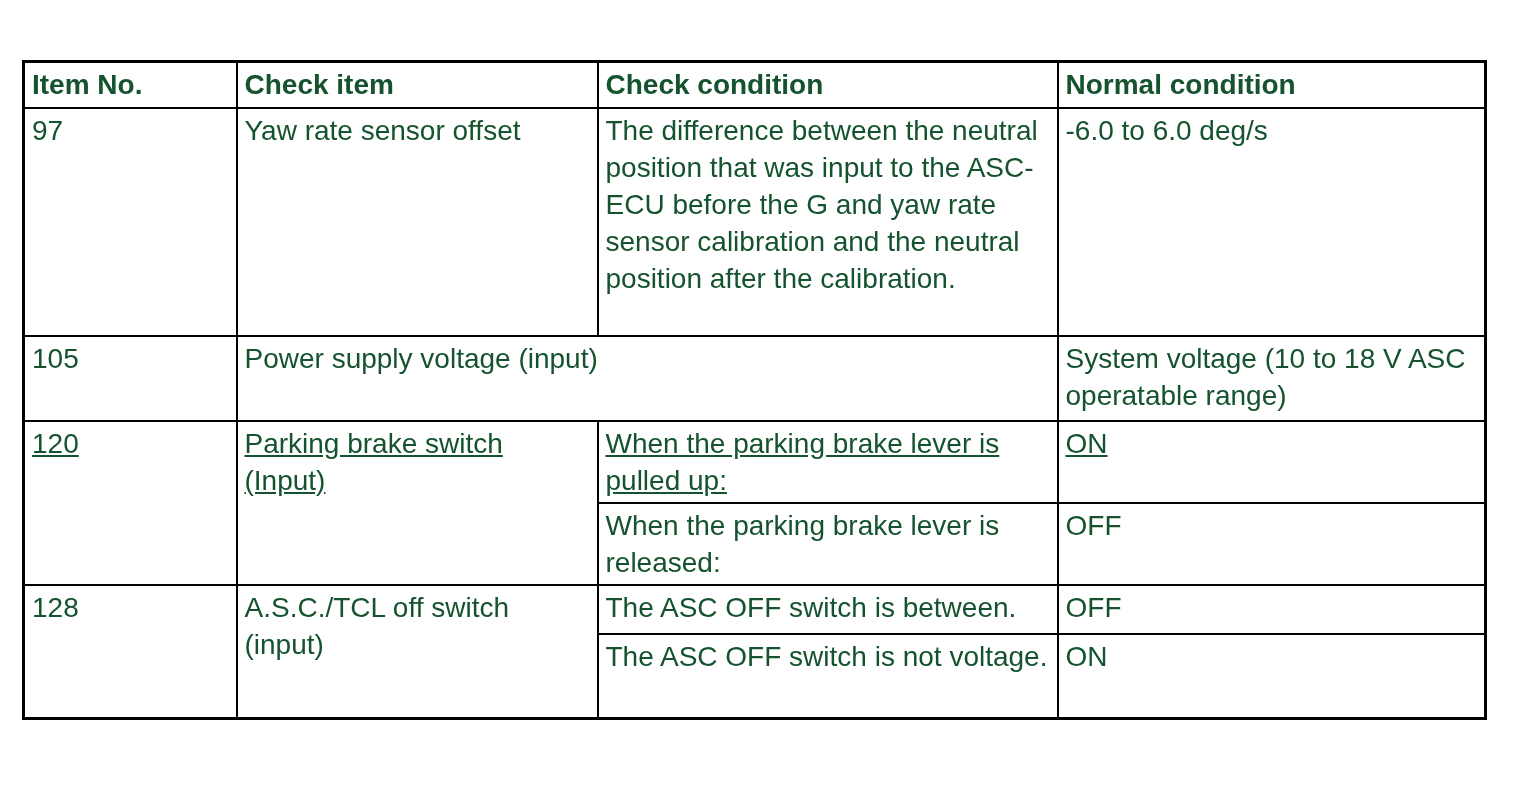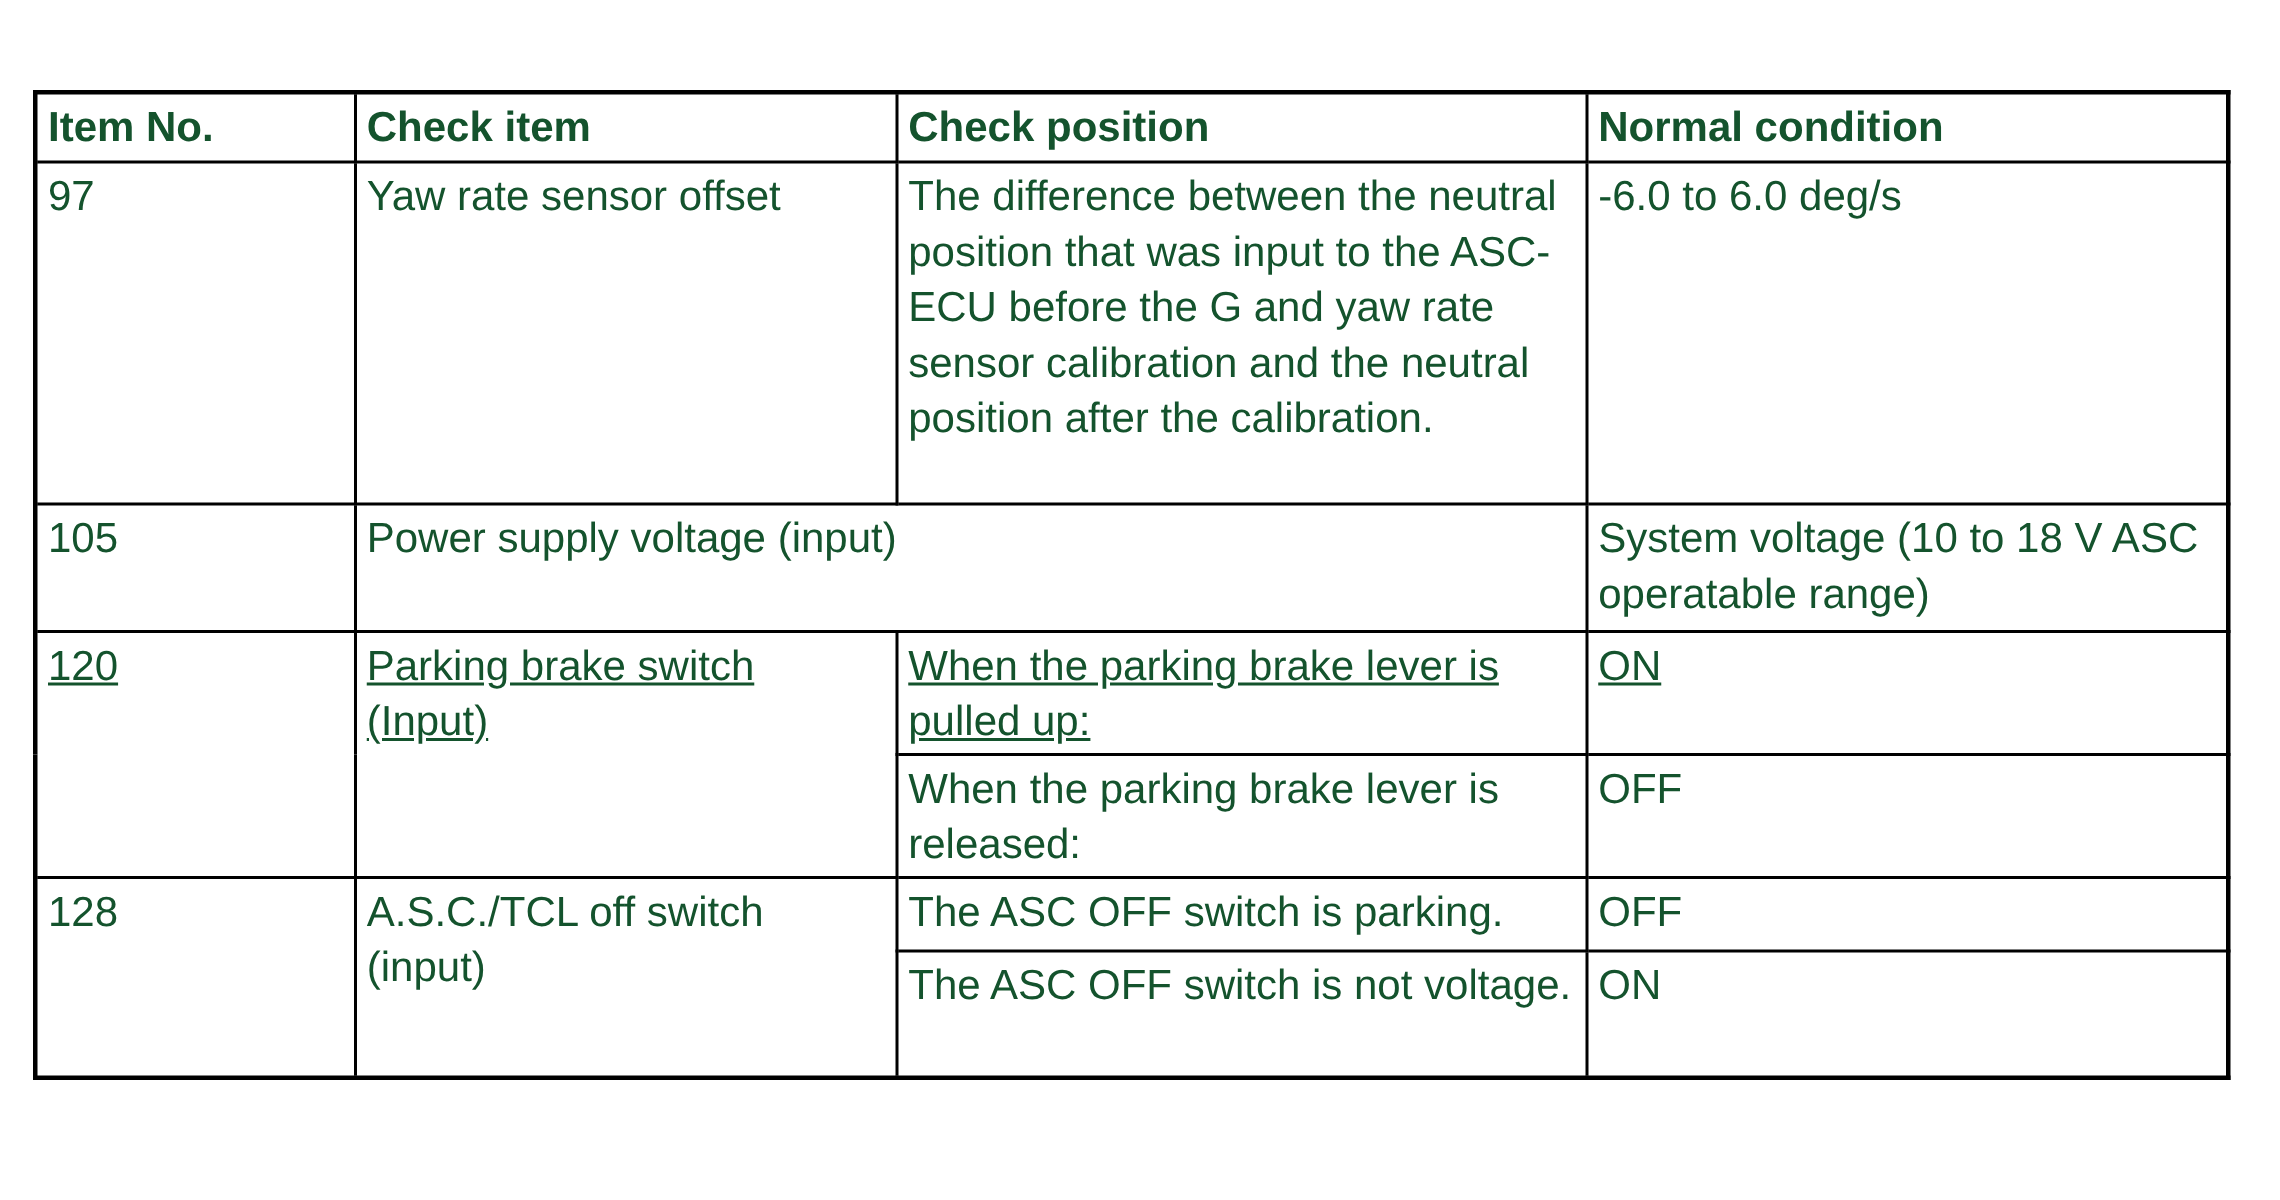--- a/index.html
+++ b/index.html
@@ -76,21 +76,21 @@
     <colgroup>
       <col class="c1">
         <col class="c2">
         <col class="c3">
         <col class="c4">
     </colgroup>
     <tbody>
       <tr class="row-header">
         <th>Item No.</th>
         <th>Check item</th>
-        <th>Check position</th>
+        <th>Check condition</th>
         <th>Normal condition</th>
       </tr>
 
       <tr class="row-97">
         <td>97</td>
         <td>Yaw rate sensor offset</td>
         <td>The difference between the neutral position that was input to the ASC-ECU before the G and yaw rate sensor calibration and the neutral position after the calibration.</td>
         <td>-6.0 to 6.0 deg/s</td>
       </tr>
 
@@ -107,21 +107,21 @@
         <td>ON</td>
       </tr>
       <tr class="row-120b">
         <td>When the parking brake lever is released:</td>
         <td>OFF</td>
       </tr>
 
       <tr class="row-128a">
         <td rowspan="2">128</td>
         <td rowspan="2">A.S.C./TCL off switch (input)</td>
-        <td>The ASC OFF switch is parking.</td>
+        <td>The ASC OFF switch is between.</td>
         <td>OFF</td>
       </tr>
       <tr class="row-128b">
         <td>The ASC OFF switch is not voltage.</td>
         <td>ON</td>
       </tr>
     </tbody>
   </table>
 
 

